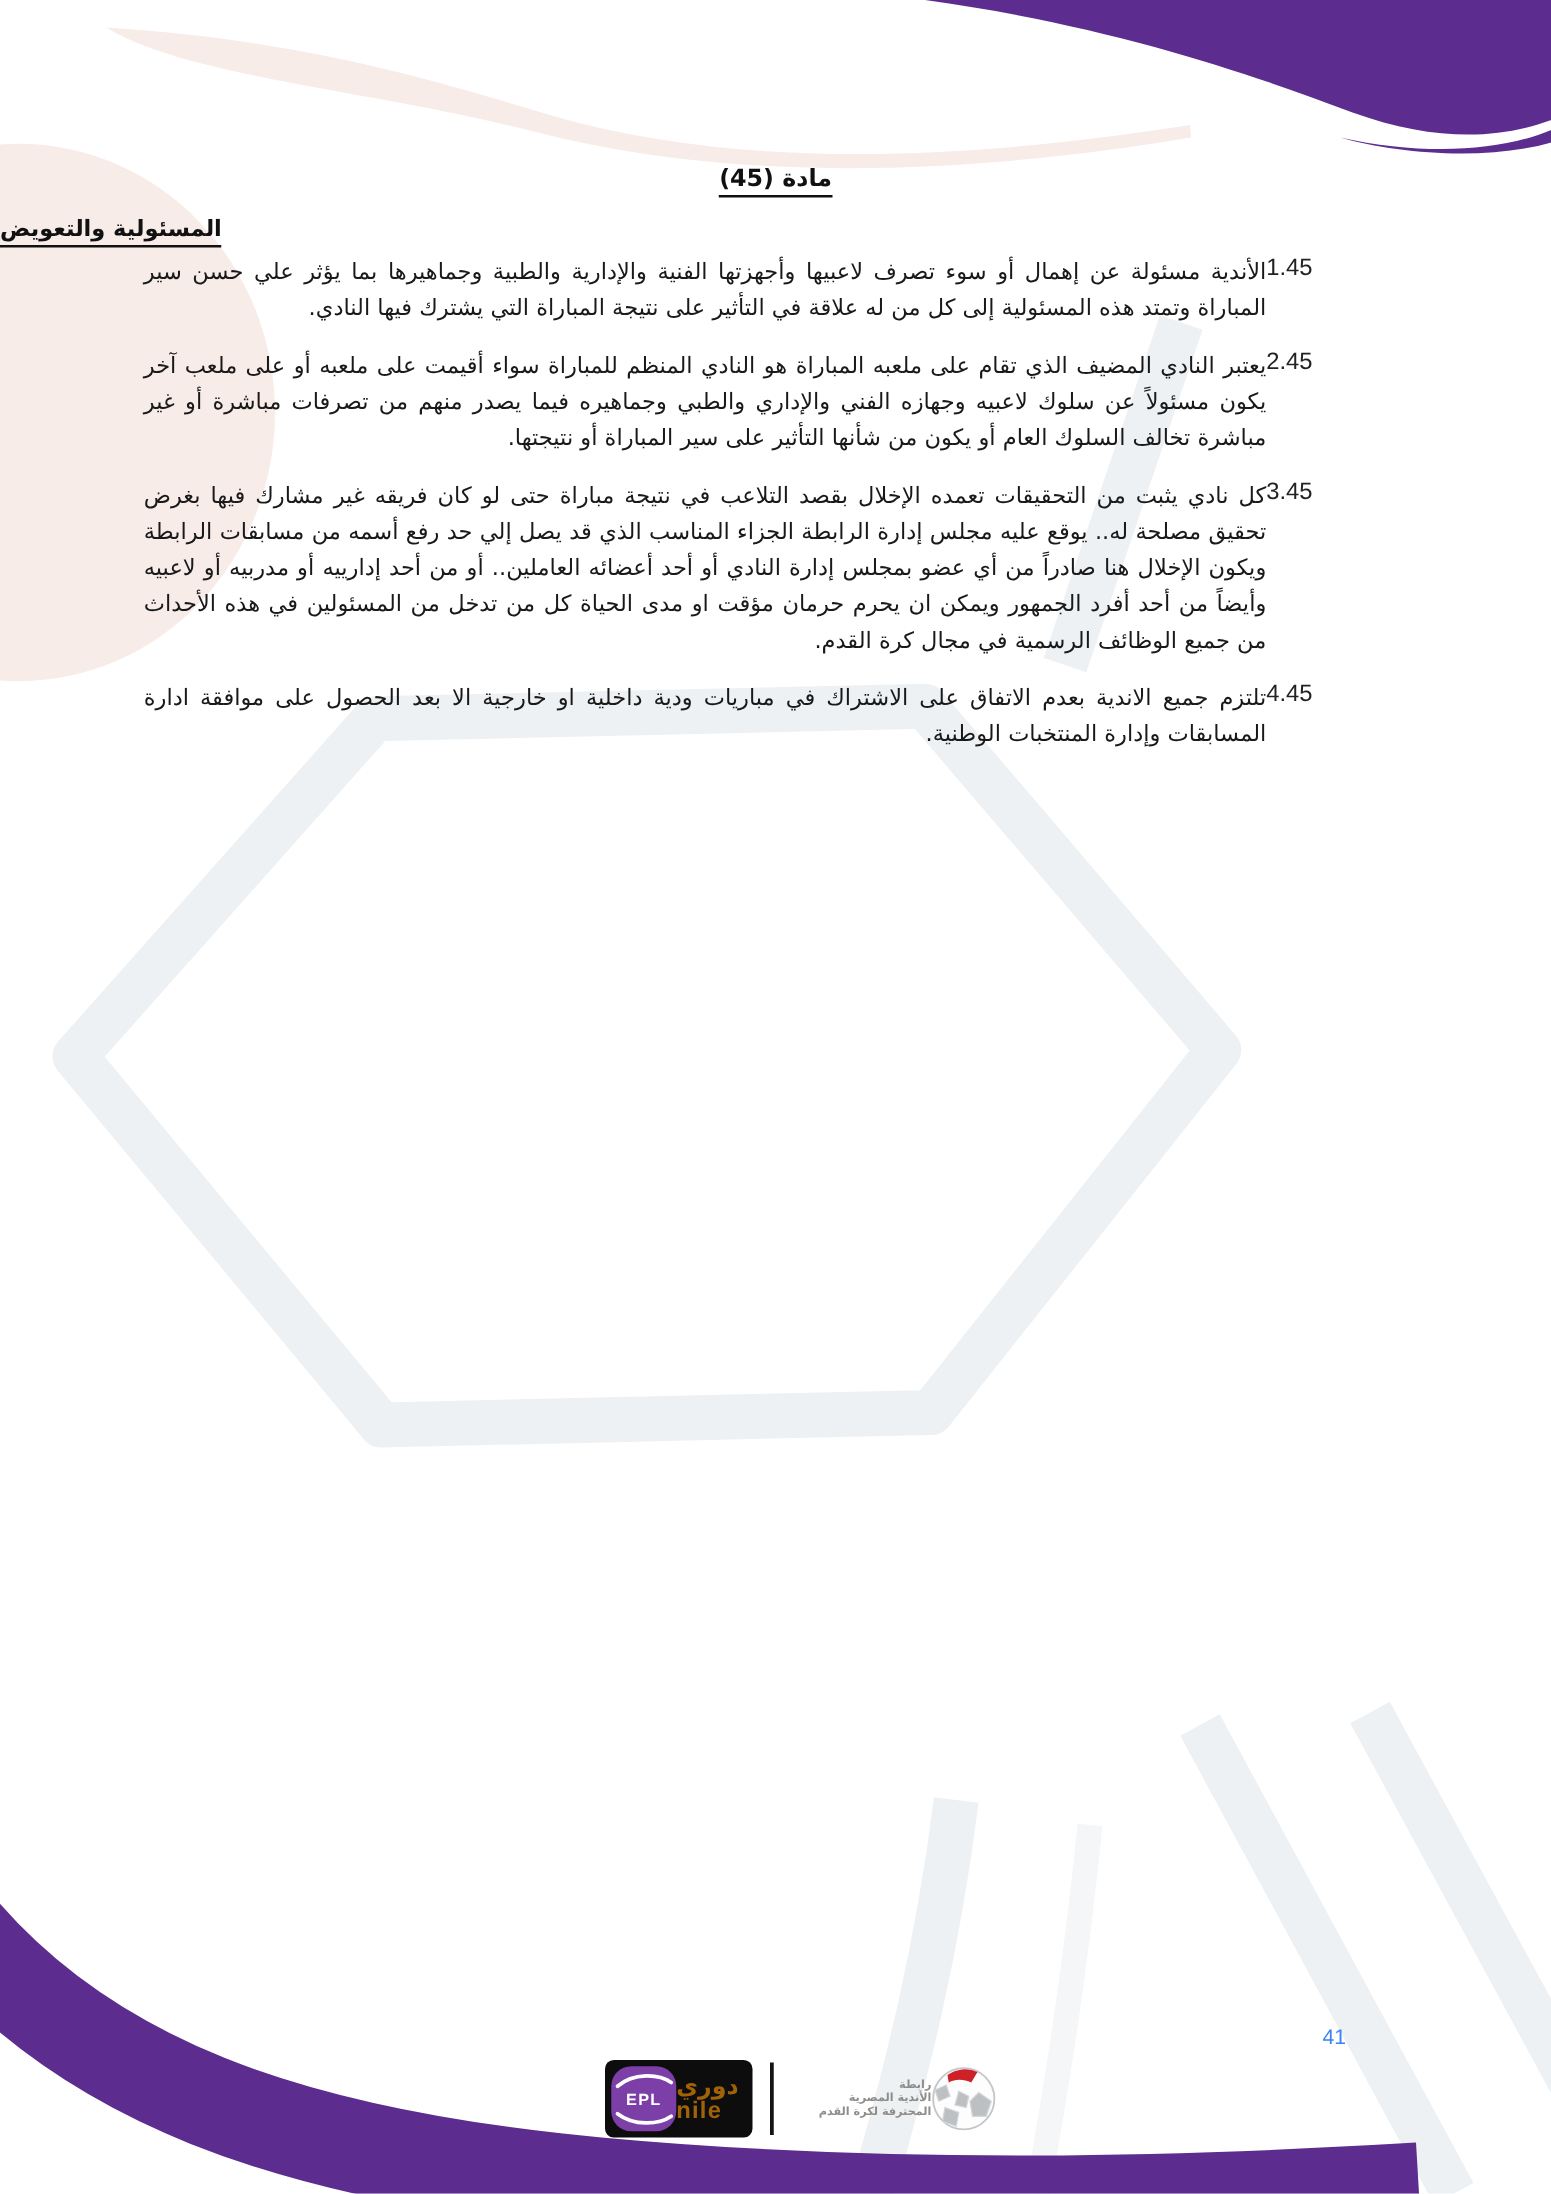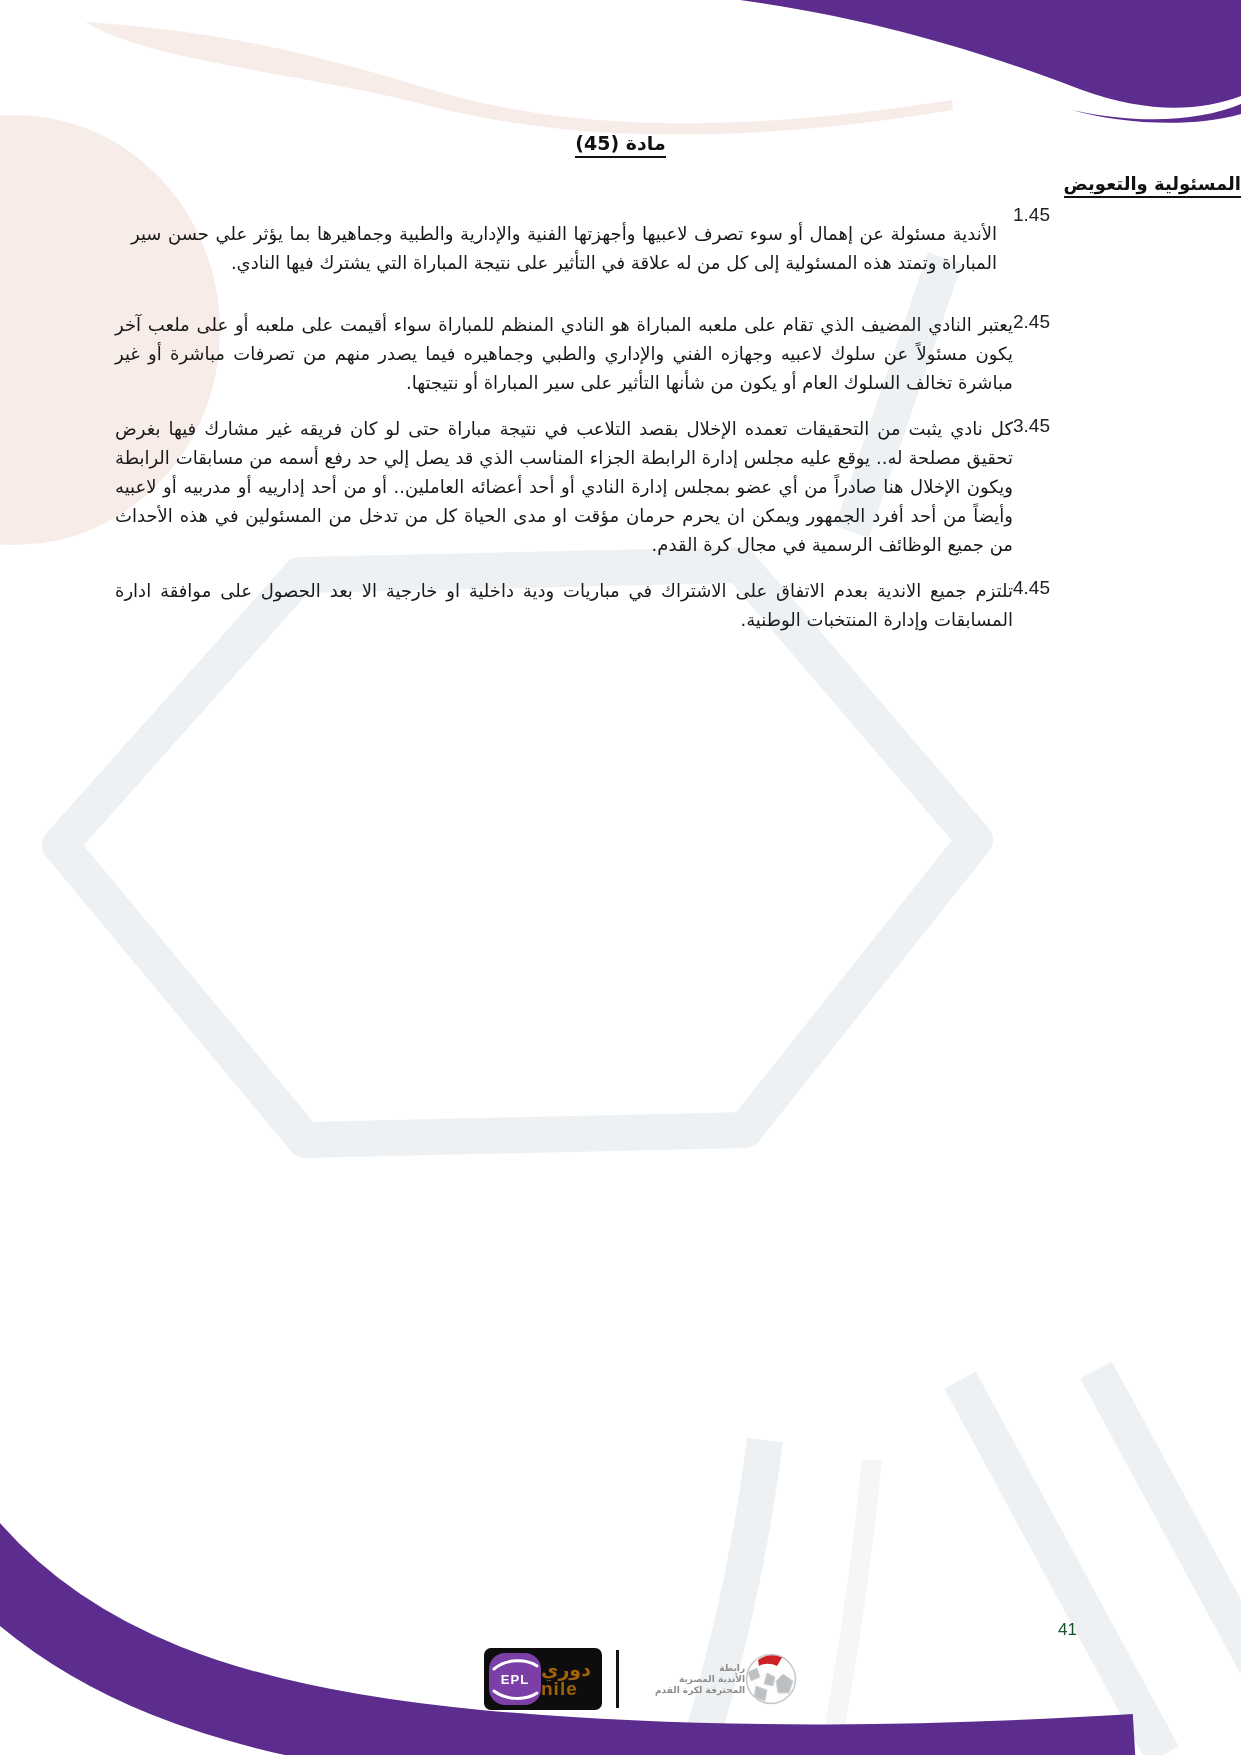--- a/index.html
+++ b/index.html
@@ -4,30 +4,30 @@
 <style>
   html,body{margin:0;padding:0;background:#ffffff;}
   .page{
     position:relative;width:1241px;height:1755px;background:#ffffff;
     overflow:hidden;font-family:"DejaVu Sans",sans-serif;
   }
   .bg{position:absolute;left:0;top:0;width:1241px;height:1755px;}
   
   .header{position:absolute;top:132px;left:0;width:100%;text-align:center;direction:rtl;color:#111;}
   .doc-title{display:inline-block;font-size:19px;font-weight:bold;border-bottom:2px solid #111;padding-bottom:2px;}
-  .sub-wrap{position:absolute;top:173px;left:0;width:100%;text-align:right;direction:rtl;color:#111;}
+  .sub-wrap{position:absolute;top:173px;left:0;width:100%;text-align:left;direction:rtl;color:#111;}
   .doc-subtitle{display:inline-block;font-size:18px;font-weight:bold;border-bottom:2px solid #111;padding-bottom:2px;}
   
   .articles{position:absolute;top:203px;right:166px;width:960px;direction:rtl;color:#191919;}
   .article{display:flex;margin-bottom:17px;}
   .num{flex:0 0 62px;width:62px;direction:ltr;text-align:left;
        font-family:"Liberation Sans","DejaVu Sans",sans-serif;font-size:19px;color:#222;padding-top:1px;}
   .txt{flex:1;font-size:18px;line-height:29px;text-align:justify;text-justify:inter-word;}
   
-  .page-number{position:absolute;left:1058px;top:1620px;font-size:17px;color:#14532d;
+  .page-number{position:absolute;left:1058px;top:1620px;font-size:17px;color:#3b82f6;
        font-family:"Liberation Sans","DejaVu Sans",sans-serif;}
   .logos{position:absolute;left:484px;top:1648px;display:flex;align-items:center;}
   .nile-logo{width:118px;height:62px;background:#0d0d0d;border-radius:7px;display:flex;align-items:center;direction:ltr;}
   .epl-badge{width:52px;height:52px;margin-left:5px;background:#7b3fa7;border-radius:16px;position:relative;
        display:flex;align-items:center;justify-content:center;}
   .epl-badge svg{position:absolute;left:0;top:0;}
   .epl-label{color:#fff;font-weight:bold;font-size:13px;letter-spacing:1px;
        font-family:"Liberation Sans","DejaVu Sans",sans-serif;position:relative;}
   .nile-words{flex:1;text-align:left;color:#a16207;line-height:1;direction:rtl;}
   .nile-ar{font-size:19px;font-weight:bold;display:block;}
@@ -70,21 +70,21 @@
   <div class="header">
     <span class="doc-title">مادة (45)</span>
   </div>
   <div class="sub-wrap">
     <span class="doc-subtitle">المسئولية والتعويض</span>
   </div>
 
   <div class="articles">
     <div class="article">
       <span class="num">1.45</span>
-      <p class="txt" style="margin:16px">الأندية مسئولة عن إهمال أو سوء تصرف لاعبيها وأجهزتها الفنية والإدارية والطبية وجماهيرها بما يؤثر علي حسن سير المباراة وتمتد هذه المسئولية إلى كل من له علاقة في التأثير على نتيجة المباراة التي يشترك فيها النادي.</p>
+      <p class="txt" style="margin:0">الأندية مسئولة عن إهمال أو سوء تصرف لاعبيها وأجهزتها الفنية والإدارية والطبية وجماهيرها بما يؤثر علي حسن سير المباراة وتمتد هذه المسئولية إلى كل من له علاقة في التأثير على نتيجة المباراة التي يشترك فيها النادي.</p>
     </div>
     <div class="article">
       <span class="num">2.45</span>
       <p class="txt" style="margin:0">يعتبر النادي المضيف الذي تقام على ملعبه المباراة هو النادي المنظم للمباراة سواء أقيمت على ملعبه أو على ملعب آخر يكون مسئولاً عن سلوك لاعبيه وجهازه الفني والإداري والطبي وجماهيره فيما يصدر منهم من تصرفات مباشرة أو غير مباشرة تخالف السلوك العام أو يكون من شأنها التأثير على سير المباراة أو نتيجتها.</p>
     </div>
     <div class="article">
       <span class="num">3.45</span>
       <p class="txt" style="margin:0">كل نادي يثبت من التحقيقات تعمده الإخلال بقصد التلاعب في نتيجة مباراة حتى لو كان فريقه غير مشارك فيها بغرض تحقيق مصلحة له.. يوقع عليه مجلس إدارة الرابطة الجزاء المناسب الذي قد يصل إلي حد رفع أسمه من مسابقات الرابطة ويكون الإخلال هنا صادراً من أي عضو بمجلس إدارة النادي أو أحد أعضائه العاملين.. أو من أحد إدارييه أو مدربيه أو لاعبيه وأيضاً من أحد أفرد الجمهور ويمكن ان يحرم حرمان مؤقت او مدى الحياة كل من تدخل من المسئولين في هذه الأحداث من جميع الوظائف الرسمية في مجال كرة القدم.</p>
     </div>
     <div class="article">

